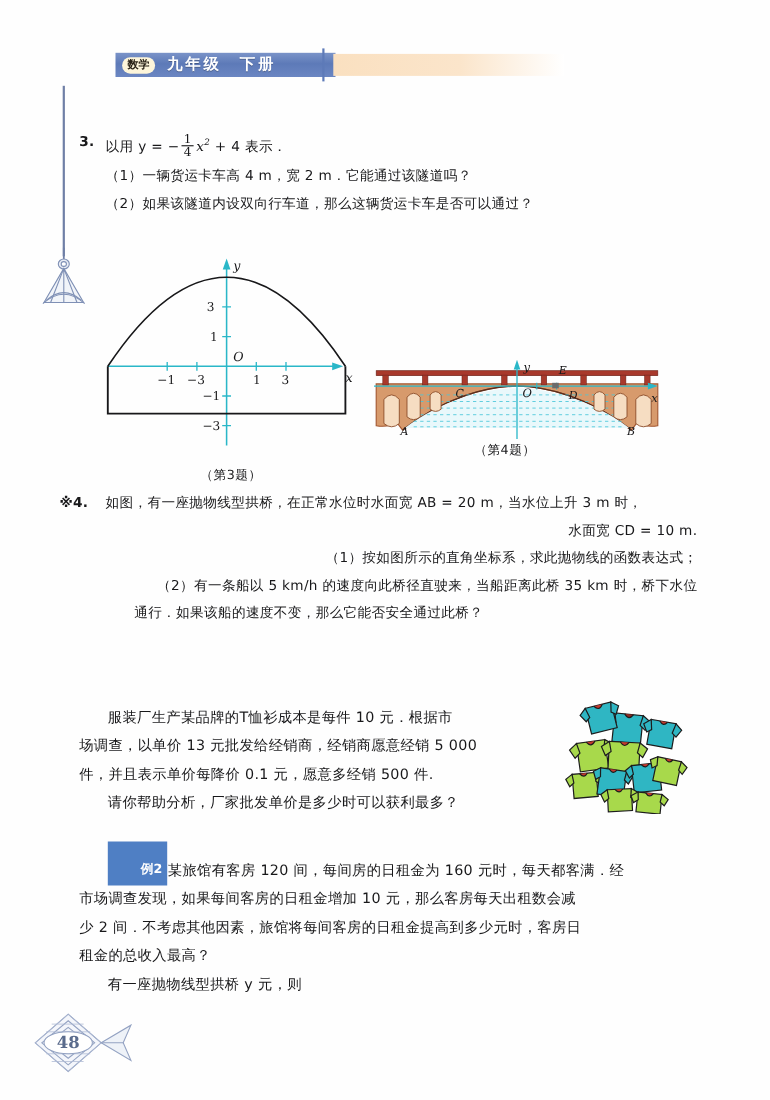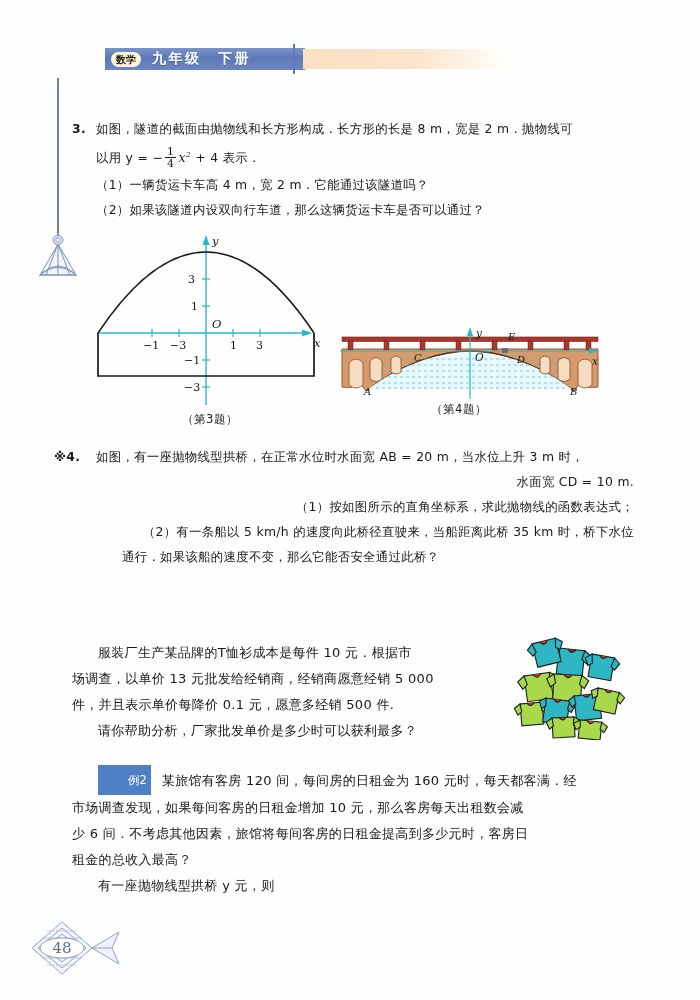--- a/index.html
+++ b/index.html
@@ -82,21 +82,21 @@
     font-size: 11px; line-height: 1.05; margin: 0 2px;
   }
   .frac .n { display: block; padding: 0 2px; }
   .frac .d { display: block; border-top: 1.1px solid #18181a; padding: 0 2px; }
   sup.sq { font-size: 8px; vertical-align: super; font-family: "DejaVu Serif",serif; font-style: italic;}
 
   
   .fig1 { position: absolute; left: 88px; top: 233px; width: 240px; height: 175px; }
   .fig1 svg { display: block; }
   .cap { position: absolute; font-size: 11.5px; color: #18181a; letter-spacing: .5px; }
-  .cap1 { left: 150px; top: 412px; width: 120px; text-align: center; }
+  .cap1 { left: 150px; top: 424px; width: 120px; text-align: center; }
 
   
   .fig2 { position: absolute; left: 336px; top: 325px; width: 268px; height: 80px; }
   .fig2 svg { display: block; }
   .cap2 { left: 394px; top: 402px; width: 130px; text-align: center; }
 
   
   .q4 { left: 54px; top: 444px; width: 580px; }
   .q4 .lead { position: relative; padding-left: 42px; }
   .q4 .lead .mk { position: absolute; left: 0; top: 0; font-weight: bold; }
@@ -108,29 +108,29 @@
   .tshirt-par { left: 72px; top: 640px; width: 420px; line-height: 26px; font-size: 13px;}
   .tshirt-par p { margin: 0; }
   .indent2 { text-indent: 2em; }
   .tshirt-img { position: absolute; left: 512px; top: 632px; width: 118px; height: 108px; }
 
   
   .ex2 { left: 72px; top: 765px; width: 548px; line-height: 26px; font-size: 13px; }
   .ex2 p { margin: 0; }
   .ex-badge {
     display: inline-block; background: #4f7fc4; color: #fff;
-    font-size: 11.5px; font-weight: normal; padding: 2px 4px 2px 4px;
-    margin-right: 11px; vertical-align: 1px; letter-spacing: 0px;
+    font-size: 11.5px; font-weight: bold; padding: 12px 4px 2px 4px;
+    margin-right: 1px; vertical-align: 1px; letter-spacing: 0px;
   }
   .solve { padding-left: 26px; }
   .solve-b { font-weight: bold; }
   .solve2 { padding-left: 26px; }
 
   
-  .pagenum { position: absolute; left: 24px; top: 912px; width: 110px; height: 72px; }
+  .pagenum { position: absolute; left: 24px; top: 912px; width: 110px; height: 72px; font-weight: bold; }
   .pagenum svg { display: block; }
 </style>
 </head>
 <body>
 
 <div class="page">
 
   <div class="header">
     <div class="hdr-bluebar">
       <span class="hdr-logo">数学</span>
@@ -152,21 +152,20 @@
         <path d="M16 48 q16 -14 32 0"></path>
         <path d="M13 51 q19 -17 38 0"></path>
         <ellipse cx="32" cy="15" rx="2.4" ry="2.2" fill="#fff"></ellipse>
       </g>
     </svg>
   </div>
 
   <div class="txt q3">
     <div class="lead">
       <span class="mk num">3.</span>
-      <span>如图，隧道的截面由抛物线和长方形构成．长方形的长是 8 m，宽是 2 m．抛物线可</span>
     </div>
     <div class="q3-sub" style="line-height:28px;">
       <span>以用 y = −</span><span class="frac"><span class="n">1</span><span class="d">4</span></span><span class="mitalic">x</span><sup class="sq">2</sup><span> + 4 表示．</span>
     </div>
     <div class="q3-sub">（1）一辆货运卡车高 4 m，宽 2 m．它能通过该隧道吗？</div>
     <div class="q3-sub">（2）如果该隧道内设双向行车道，那么这辆货运卡车是否可以通过？</div>
   </div>
 
   <div class="fig1">
     <svg width="240" height="175" viewBox="0 0 240 175">
@@ -373,21 +372,21 @@
         </g>
       </g>
     </svg>
   </div>
 
   <div class="txt ex2">
     <p class="indent2">
       <span class="ex-badge">例2</span><span>某旅馆有客房 120 间，每间房的日租金为 160 元时，每天都客满．经</span>
     </p>
     <p>市场调查发现，如果每间客房的日租金增加 10 元，那么客房每天出租数会减</p>
-    <p>少 6 间．不考虑其他因素，旅馆将每间客房的日租金提高到多少元时，客房日</p>
+    <p>少 2 间．不考虑其他因素，旅馆将每间客房的日租金提高到多少元时，客房日</p>
     <p>租金的总收入最高？</p>
     <p class="solve2">有一座抛物线型拱桥 y 元，则</p>
   </div>
 
   <div class="pagenum">
     <svg width="110" height="72" viewBox="0 0 110 72">
       <g stroke="#93a2c2" fill="none" stroke-width="1">
 
         <path d="M8 36 L38 10 L68 36 L38 62 Z" fill="#f4f6fb"></path>
         <path d="M14 36 L38 16 L62 36 L38 56 Z"></path>

